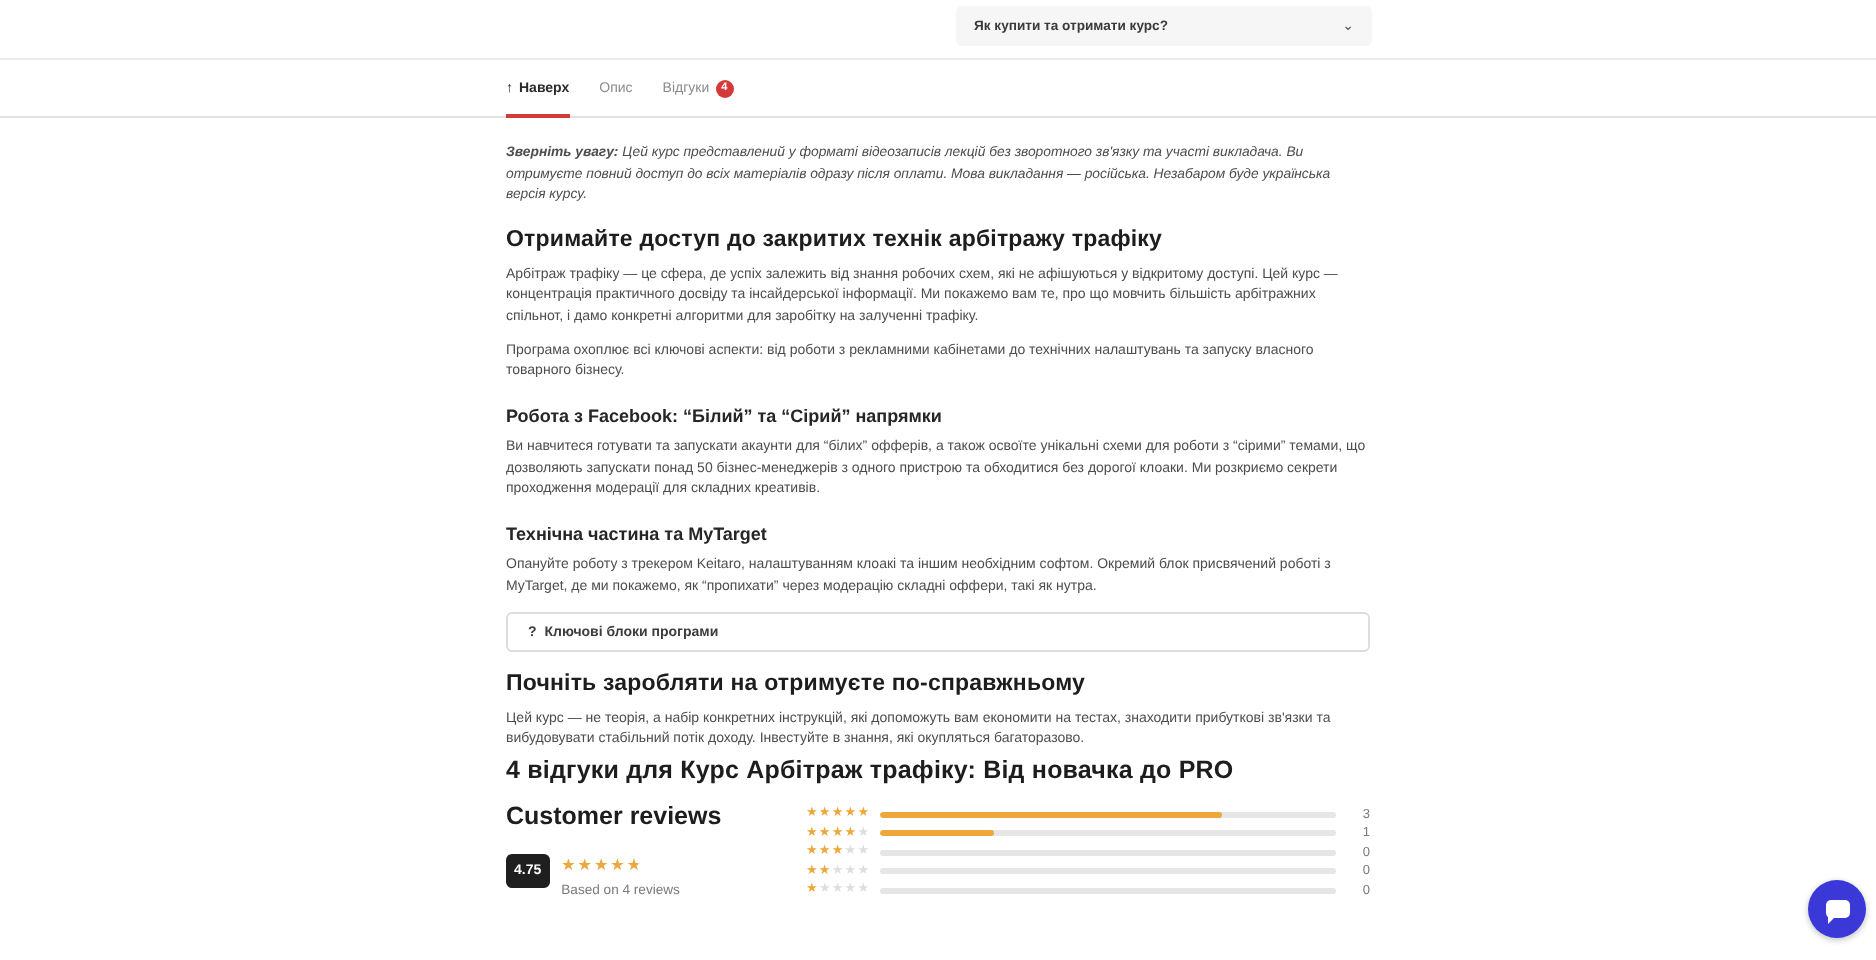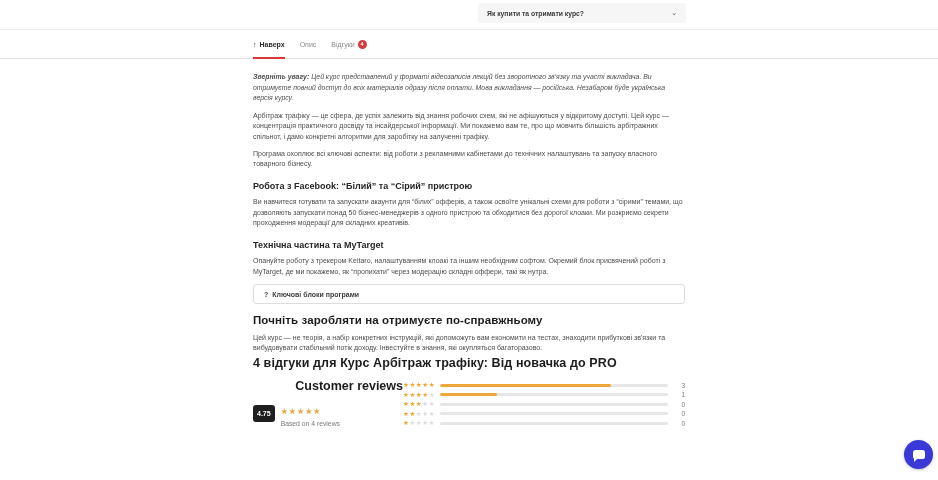--- a/index.html
+++ b/index.html
@@ -34,21 +34,21 @@
   p.body { font-size:7px; line-height:1.5; margin-top:6.5px; color:#4d4d4d; }
   .accordion { margin-top:7px; height:20px; border:1px solid #ddd; border-radius:3px;
     display:flex; align-items:center; gap:4px; padding:0 10px; cursor:pointer; }
   .accordion .q { font-size:7px; font-weight:700; color:#3c3c3c; }
   .acc-icon { font-size:7px; color:#3c3c3c; font-weight:700; }
 
   
   h2.rev { font-size:12.5px; margin-top:2px; }
   .summary { display:flex; margin-top:9px; }
   .sum-left { width:150px; flex:none; }
-  .sum-title { font-size:12.5px; font-weight:700; color:#1d1d1d;text-align:right; }
+  .sum-title { font-size:12.5px; font-weight:700; color:#1d1d1d; }
   .sum-row { display:flex; align-items:center; gap:6px; margin-top:7px; }
   .avg-badge { background:#1f1f1f; color:#fff; font-size:7px; font-weight:700;
     border-radius:3px; padding:5px 4px; }
   .avg-stars { position:relative; font-size:8px; color:#dedede; letter-spacing:1px;
     line-height:1; display:inline-block; }
   .avg-stars .fill { position:absolute; left:0; top:0; white-space:nowrap; overflow:hidden;
     color:#eda73a; }
   .based { font-size:6.8px; color:#7a7a7a; margin-top:2px; }
   .sum-right { flex:1; padding-top:2px; }
   .rrow { display:flex; align-items:center; gap:7px; height:9.5px; }
@@ -88,25 +88,26 @@
     <div class="tab">
       <span>Відгуки</span>
       <span class="tab-badge">4</span>
     </div>
   </div>
 </div>
 
 <div class="wrap">
   <p class="notice"><b>Зверніть увагу:</b><span> Цей курс представлений у форматі відеозаписів лекцій без зворотного зв'язку та участі викладача. Ви отримуєте повний доступ до всіх матеріалів одразу після оплати. Мова викладання — російська. Незабаром буде українська версія курсу.</span></p>
 
+  <h2>Отримайте доступ до закритих технік арбітражу трафіку</h2>
   <p class="body">Арбітраж трафіку — це сфера, де успіх залежить від знання робочих схем, які не афішуються у відкритому доступі. Цей курс — концентрація практичного досвіду та інсайдерської інформації. Ми покажемо вам те, про що мовчить більшість арбітражних спільнот, і дамо конкретні алгоритми для заробітку на залученні трафіку.</p>
 
   <p class="body">Програма охоплює всі ключові аспекти: від роботи з рекламними кабінетами до технічних налаштувань та запуску власного товарного бізнесу.</p>
 
-  <h3>Робота з Facebook: “Білий” та “Сірий” пристрою</h3>
+  <h3>Робота з Facebook: “Білий” та “Сірий” напрямки</h3>
   <p class="body">Ви навчитеся готувати та запускати акаунти для “білих” офферів, а також освоїте унікальні схеми для роботи з “сірими” темами, що дозволяють запускати понад 50 бізнес-менеджерів з одного пристрою та обходитися без дорогої клоаки. Ми розкриємо секрети проходження модерації для складних креативів.</p>
 
   <h3>Технічна частина та MyTarget</h3>
   <p class="body">Опануйте роботу з трекером Keitaro, налаштуванням клоакі та іншим необхідним софтом. Окремий блок присвячений роботі з MyTarget, де ми покажемо, як “пропихати” через модерацію складні оффери, такі як нутра.</p>
 
   <div class="accordion">
     <span class="acc-icon">?</span>
     <span class="q">Ключові блоки програми</span>
   </div>
 

